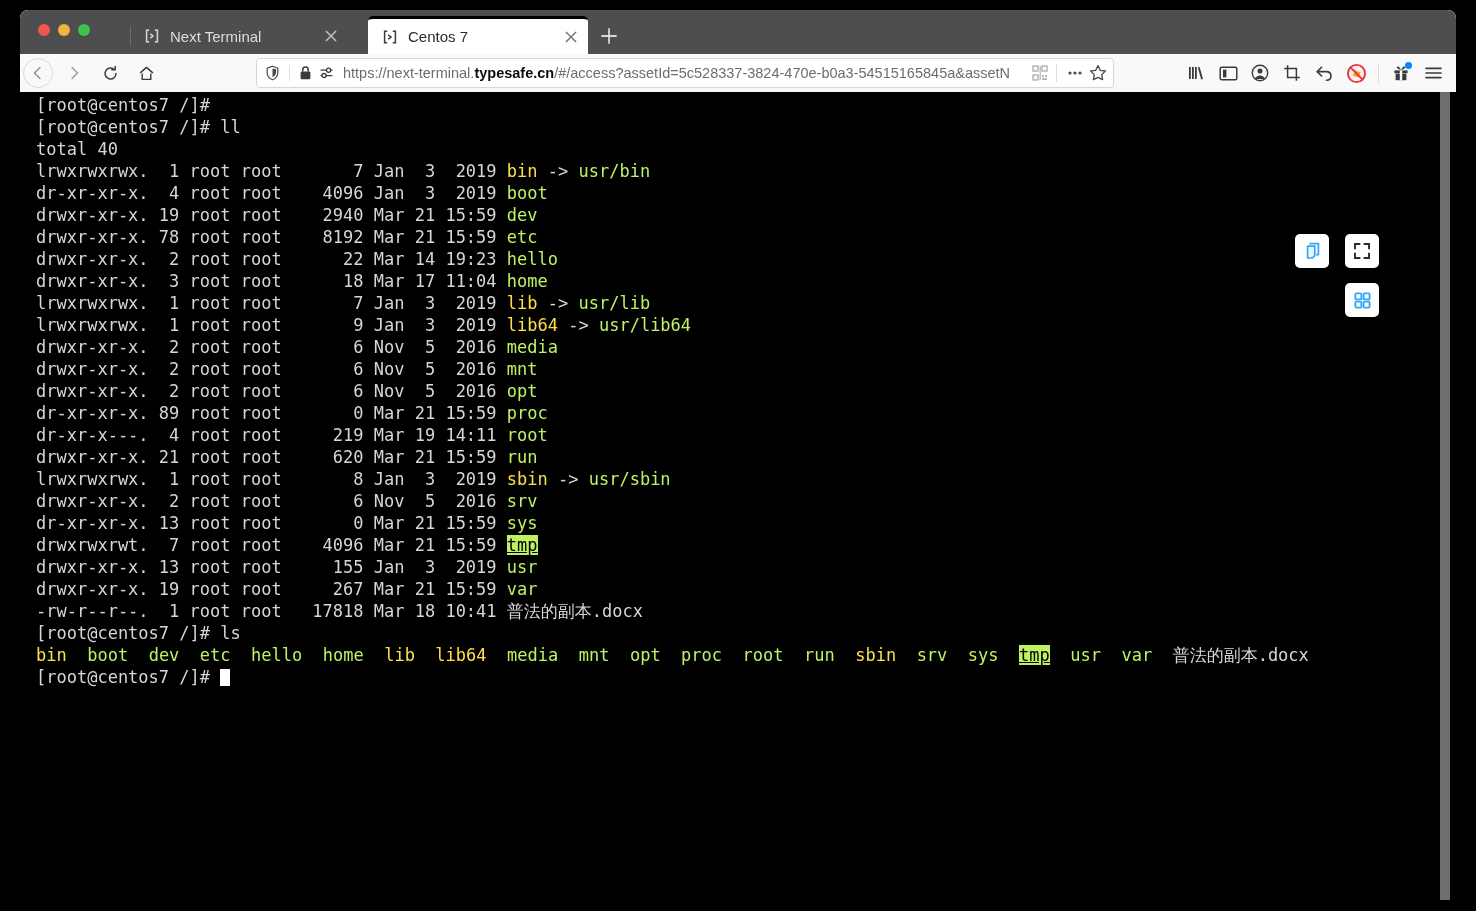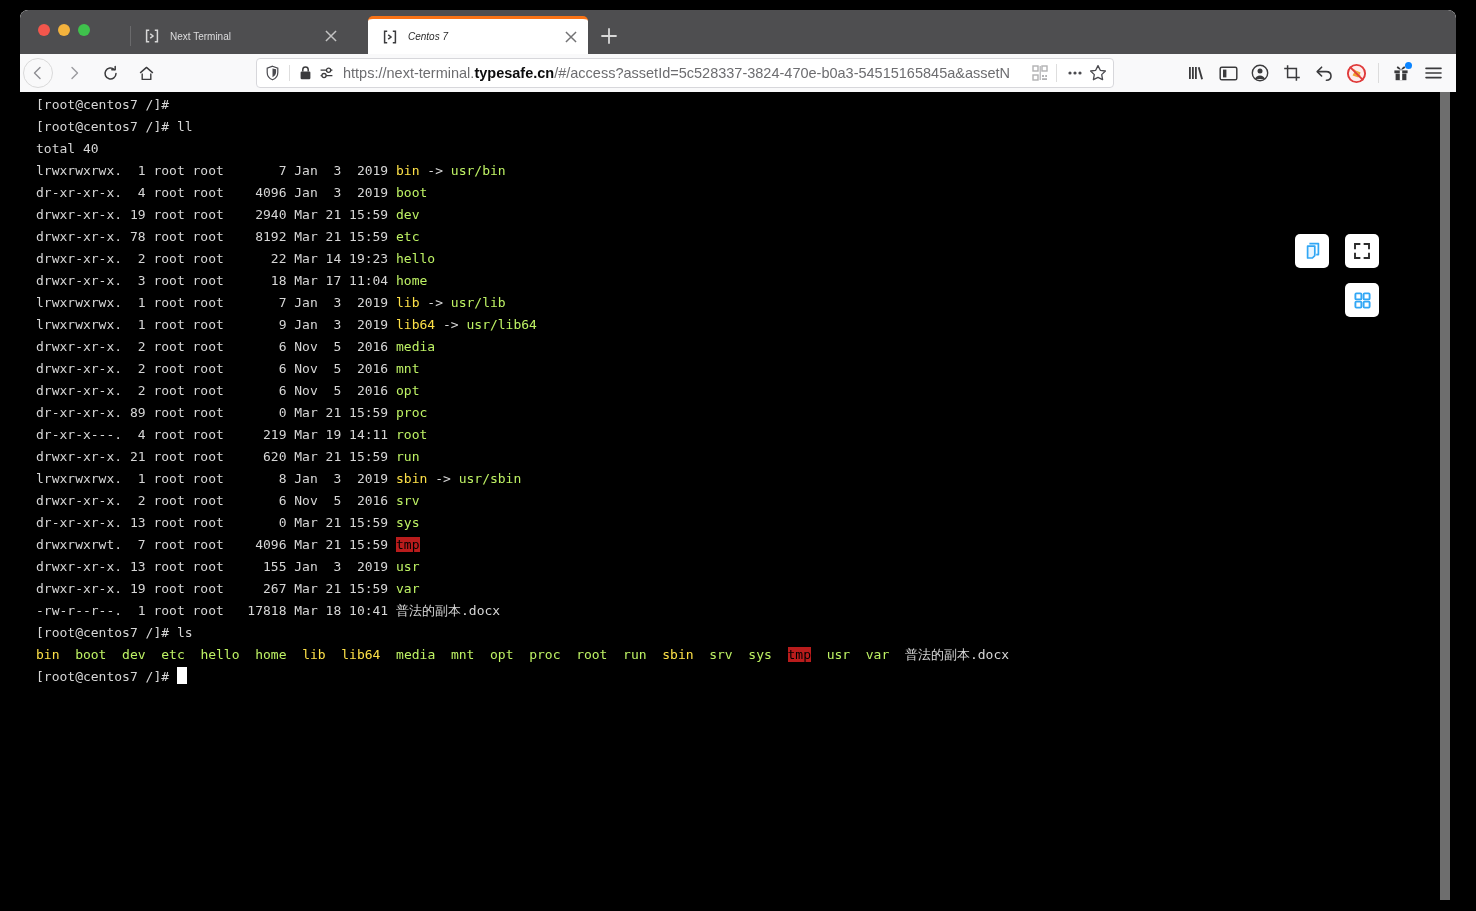--- a/index.html
+++ b/index.html
@@ -35,33 +35,33 @@
   }
   .dot { width: 12px; height: 12px; border-radius: 50%; }
   .dot.red { background: #f2564c; }
   .dot.yellow { background: #f3b23d; }
   .dot.green { background: #3fc14c; }
 
   .tab {
     position: absolute; top: 8px; height: 36px;
     display: flex; align-items: center;
     padding: 0 8px 0 14px;
-    font-size: 10px;
+    font-size: 15px;
     color: #dcdcdd;
   }
   .tab .sep {
     position: absolute; left: 0; top: 8px; bottom: 8px;
     width: 1px; background: #6a6a6c;
   }
   .tab1 { left: 110px; width: 218px; }
   .tab2 {
     left: 348px; width: 220px; top: 6px; height: 38px;
     background: #ffffff; color: #2b2b2b;
-    border-top: 3px solid #f97316;
-    border-top-left-radius: 5px; border-top-right-radius: 5px; font-style: italic;
+    border-top: 3px solid #000000;
+    border-top-left-radius: 5px; border-top-right-radius: 5px;
   }
   .tab-favicon {
     width: 16px; height: 16px; flex: 0 0 16px;
     margin-right: 10px;
     display: block;
   }
   .tab-title {
     flex: 1 1 auto; white-space: nowrap; overflow: hidden;
     text-overflow: ellipsis;
   }
@@ -131,30 +131,30 @@
   
   .terminal {
     position: absolute; left: 20px; top: 92px;
     width: 1436px; height: 808px;
     background: #000000;
     overflow: hidden;
   }
   .term-text {
     position: absolute; left: 16px; top: 2px;
     font-family: "DejaVu Sans Mono", "Liberation Mono", monospace;
-    font-size: 13px;
+    font-size: 17px;
     line-height: 22px;
     color: #d6d6d6;
     white-space: pre;
     letter-spacing: 0px;
   }
   .term-text .c-cyan  { color: #fde047; }
   .term-text .c-blue  { color: #bef264; }
   .term-text .c-white { color: #d6d6d6; }
-  .term-text .c-hl    { background: #b91c1c; color: #000000; }
+  .term-text .c-hl    { background: #bef264; color: #000000; text-decoration: underline; }
   .cursor {
     display: inline-block;
     width: 10px; height: 17px;
     background: #ffffff;
     vertical-align: -3px;
   }
   .scrollbar {
     position: absolute; right: 6px; top: 0;
     width: 10px; height: 808px;
     background: #000;

